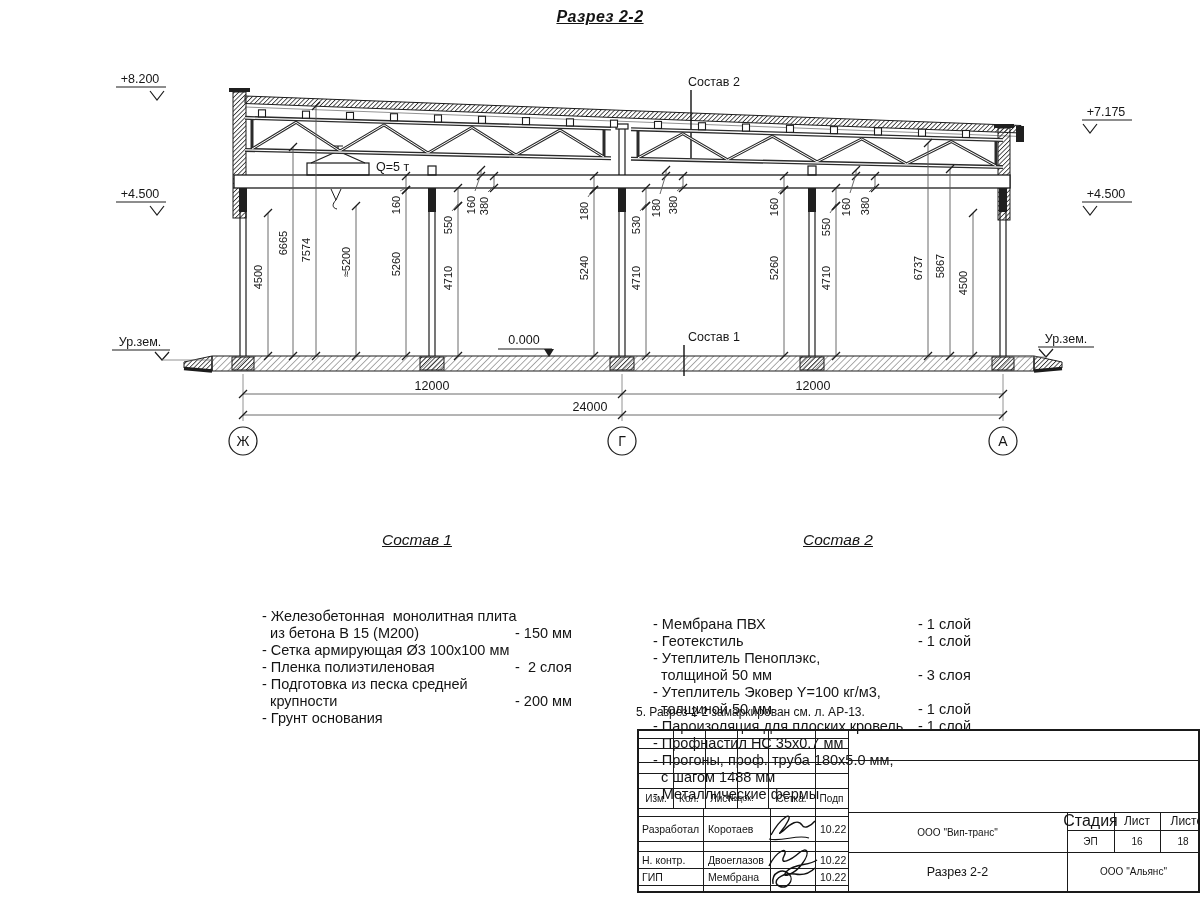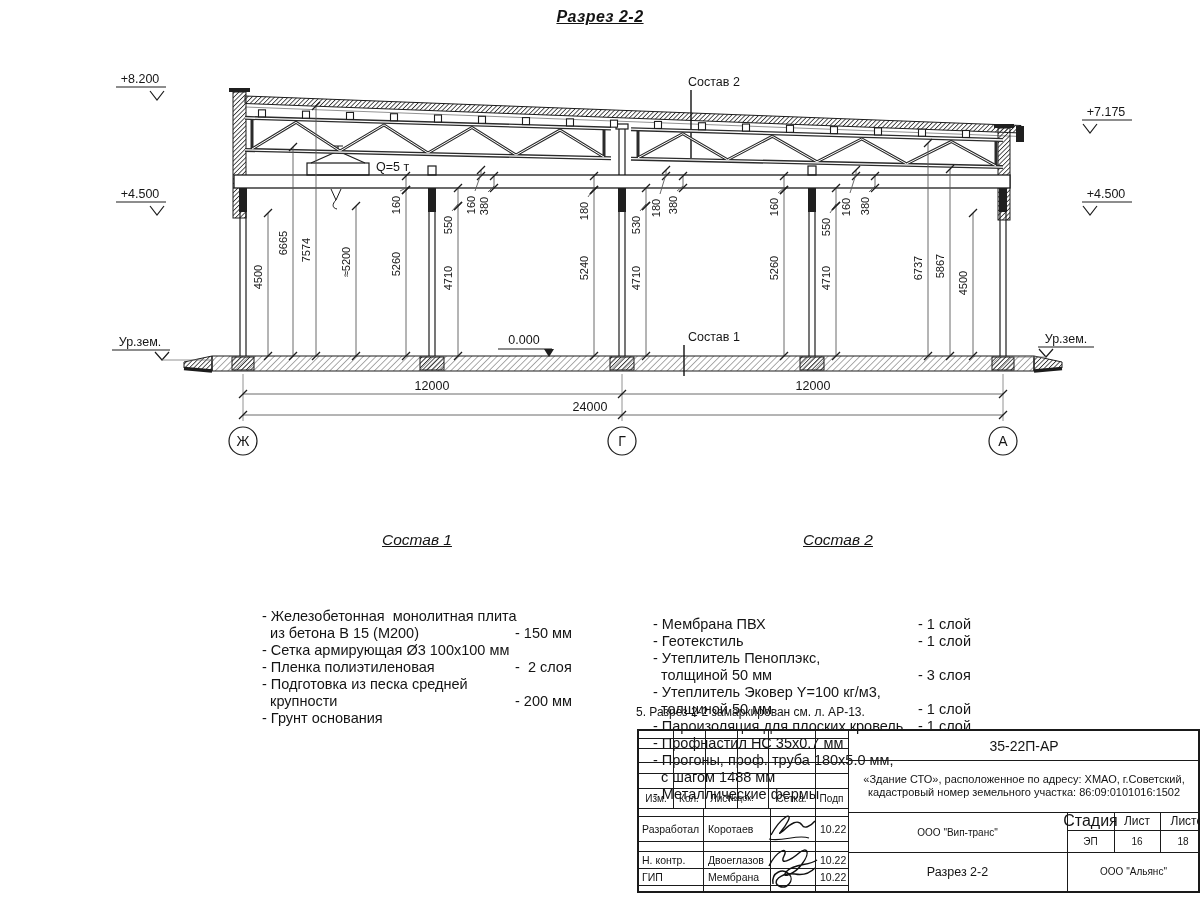--- a/index.html
+++ b/index.html
@@ -417,25 +417,20 @@
 
     <svg class="sig" style="left:128px;top:78px" width="52" height="34" viewBox="0 0 52 34">
       <path d="M4,26 C14,8 26,2 21,12 C16,22 8,28 16,22 C24,14 31,10 35,16 C37,20 43,18 48,12" stroke="#111" stroke-width="1.4" fill="none"></path>
       <path d="M2,30 C16,33 30,25 42,29" stroke="#111" stroke-width="1.2" fill="none"></path>
     </svg>
     <svg class="sig" style="left:122px;top:113px" width="62" height="48" viewBox="0 0 62 48">
       <path d="M8,22 C16,6 28,2 23,12 C18,22 30,16 38,9 C46,2 50,8 41,20 C34,30 18,36 26,27 C34,19 48,22 56,16" stroke="#111" stroke-width="1.4" fill="none"></path>
       <path d="M12,40 C10,28 22,24 28,30 C34,36 26,46 18,42 C10,38 20,28 34,30 C44,32 50,28 54,24" stroke="#111" stroke-width="1.4" fill="none"></path>
     </svg>
 
-    <div class="tc" style="left:209px;top:0;width:352px;height:29px;font-size:14px">35-22П-АР</div>
-    <div class="tc addr" style="left:209px;top:29px;width:352px;height:52px">
-      <div>«Здание СТО», расположенное по адресу: ХМАО, г.Советский,</div>
-      <div>кадастровый номер земельного участка: 86:09:0101016:1502</div>
-    </div>
     <div class="tc" style="left:209px;top:81px;width:219px;height:40px">ООО "Вип-транс"</div>
     <div class="tc" style="left:209px;top:121px;width:219px;height:39px;font-size:12.5px">Разрез 2-2</div>
     <div class="tc" style="left:428px;top:81px;width:47px;height:18px;font-size:16px">Стадия</div>
     <div class="tc" style="left:475px;top:81px;width:46px;height:18px;font-size:12px">Лист</div>
     <div class="tc" style="left:521px;top:81px;width:60px;height:18px;font-size:12px">Листов</div>
     <div class="tc" style="left:428px;top:99px;width:47px;height:22px">ЭП</div>
     <div class="tc" style="left:475px;top:99px;width:46px;height:22px">16</div>
     <div class="tc" style="left:521px;top:99px;width:46px;height:22px">18</div>
     <div class="tc" style="left:428px;top:121px;width:133px;height:39px">ООО "Альянс"</div>
   </div>

